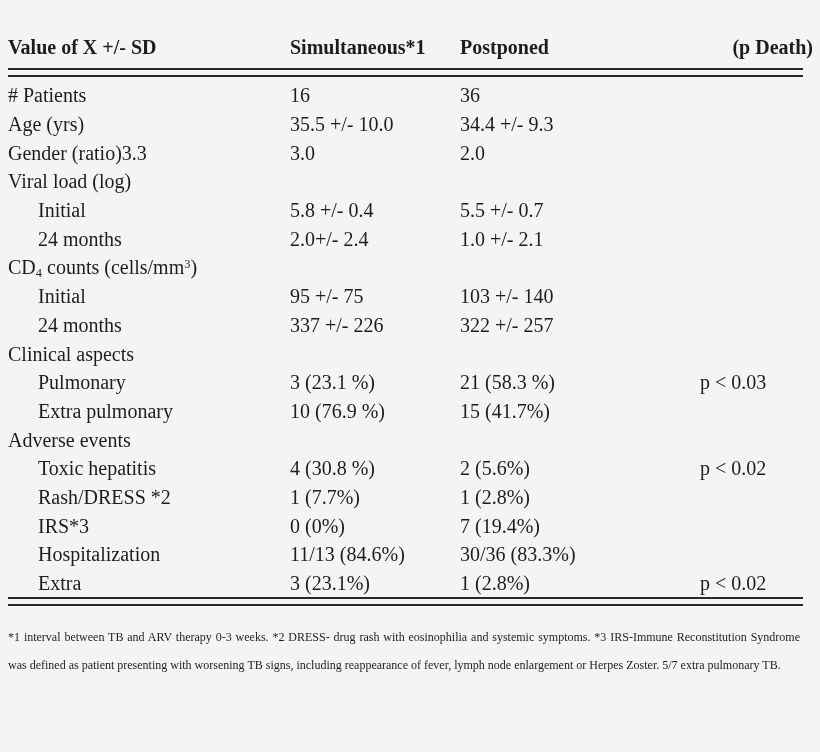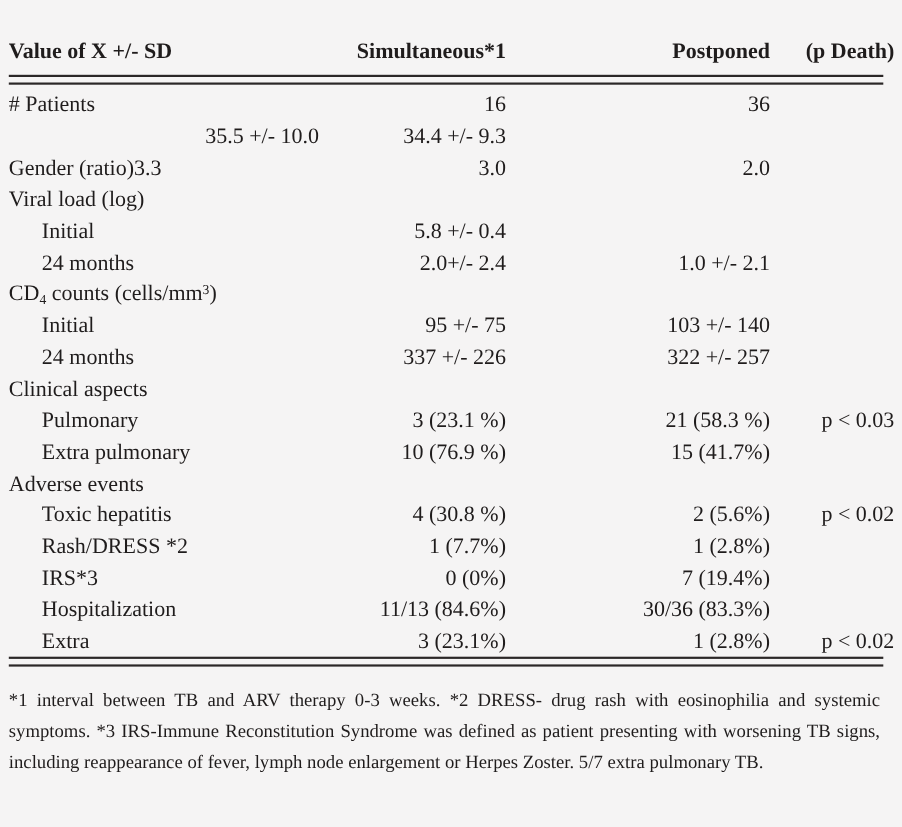--- a/index.html
+++ b/index.html
@@ -29,37 +29,37 @@
   .row{height:28.7px;}
   .cell{
     font-size:20px;
     line-height:1;
     white-space:nowrap;
     overflow:visible;
   }
   .bold{font-weight:bold;}
   .label{text-align:left;}
   .label.indent{padding-left:30px;}
-  .center{text-align:right;}
+  .center{text-align:left;}
   .right{text-align:right;}
   .cell sub{font-size:0.62em;vertical-align:-0.25em;line-height:0;}
   .cell sup{font-size:0.62em;vertical-align:0.45em;line-height:0;}
   
   .rule{
     height:5px;
     border-top:2px solid var(--rule);
     border-bottom:2px solid var(--rule);
   }
   .rule.top{margin-top:8px;margin-bottom:4px;}
   .rule.bottom{margin-top:0;}
   
   .footnote{
     margin:17px 0 0 0;
     padding-right:3px;
-    font-size:17px;
+    font-size:12px;
     line-height:28px;
     text-align:justify;
   }
 </style>
 </head>
 <body>
 
 <div class="page">
 
   <div class="table">
@@ -74,39 +74,41 @@
     <div class="rule top"></div>
 
     <div id="rows">
         <div class="row">
           <div class="cell label"># Patients</div>
           <div class="cell center">16</div>
           <div class="cell center">36</div>
           <div class="cell center"></div>
         </div>
         <div class="row">
+          <div class="cell label">Age (yrs)</div>
           <div class="cell center">35.5 +/- 10.0</div>
           <div class="cell center">34.4 +/- 9.3</div>
           <div class="cell center"></div>
         </div>
         <div class="row">
           <div class="cell label">Gender (ratio)3.3</div>
           <div class="cell center">3.0</div>
           <div class="cell center">2.0</div>
           <div class="cell center"></div>
         </div>
         <div class="row">
           <div class="cell label">Viral load (log)</div>
           <div class="cell center"></div>
           <div class="cell center"></div>
           <div class="cell center"></div>
         </div>
         <div class="row">
           <div class="cell label indent">Initial</div>
           <div class="cell center">5.8 +/- 0.4</div>
+          <div class="cell center">5.5 +/- 0.7</div>
           <div class="cell center"></div>
         </div>
         <div class="row">
           <div class="cell label indent">24 months</div>
           <div class="cell center">2.0+/- 2.4</div>
           <div class="cell center">1.0 +/- 2.1</div>
           <div class="cell center"></div>
         </div>
         <div class="row">
           <div class="cell label"><span>CD</span><sub>4</sub><span> counts (cells/mm</span><sup>3</sup><span>)</span></div>

